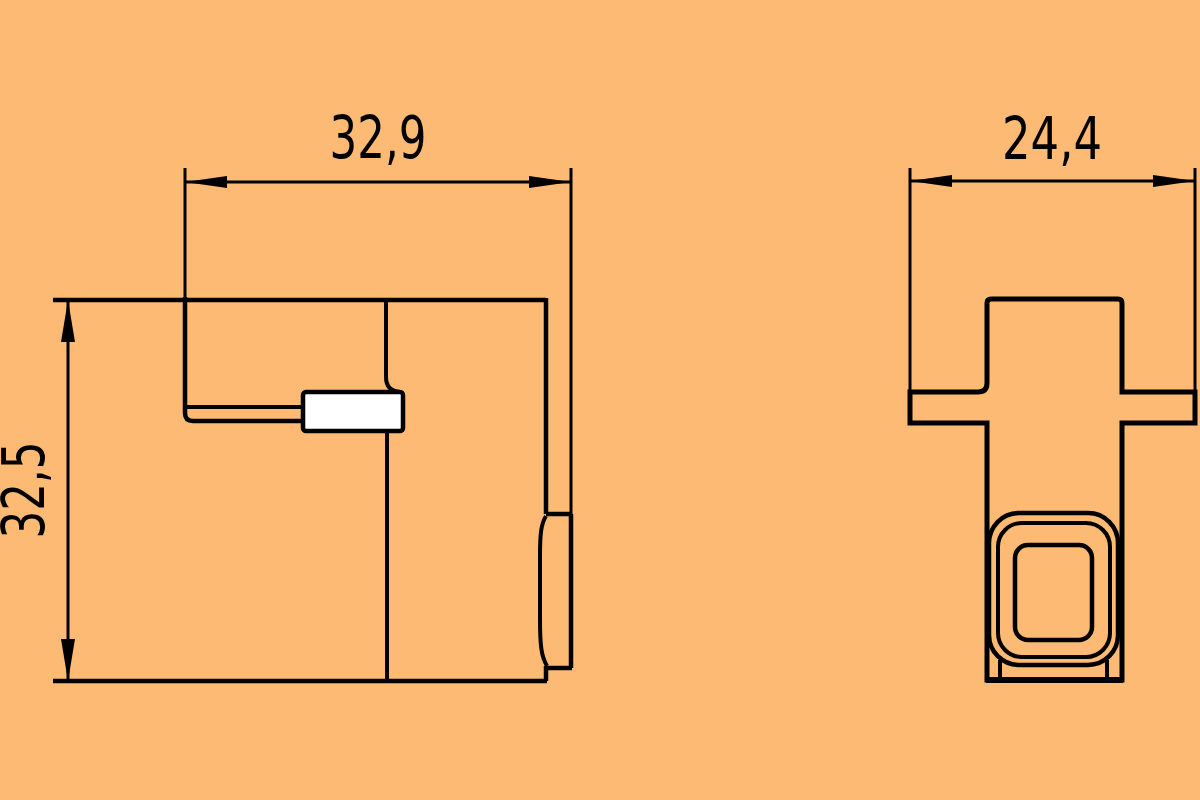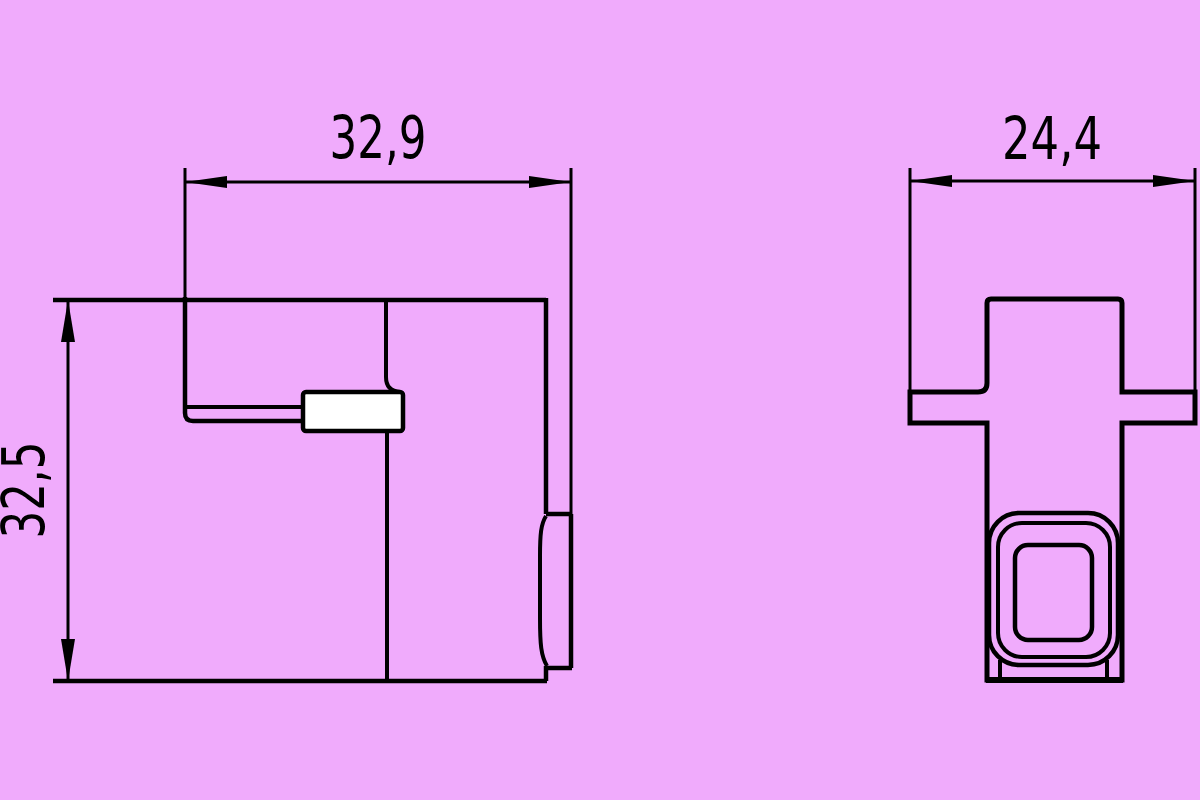--- a/index.html
+++ b/index.html
@@ -1,17 +1,17 @@
 <!DOCTYPE html>
 <html><head>
 <meta charset="utf-8">
 <style>
   html, body { margin: 0; padding: 0; background: #ffffff; }
   #canvas {
-    width: 1200px; height: 800px; background: #f0abfc;
+    width: 1200px; height: 800px; background: #fdba74;
     position: relative; overflow: hidden;
   }
   svg { display: block; }
   .body-line   { stroke: #000000; stroke-width: 4.5; fill: none; stroke-linejoin: miter; stroke-linecap: butt; }
   .body-line-heavy { stroke: #000000; stroke-width: 5; fill: none; stroke-linejoin: miter; }
   .body-line-thin  { stroke: #000000; stroke-width: 4; fill: none; stroke-linejoin: miter; }
   .bottom-heavy { stroke: #000000; stroke-width: 6; fill: none; }
   .dim-line { stroke: #000000; stroke-width: 3; fill: none; stroke-linecap: butt; }
   .arrowhead { fill: #000000; stroke: none; }
   .dim-text {

